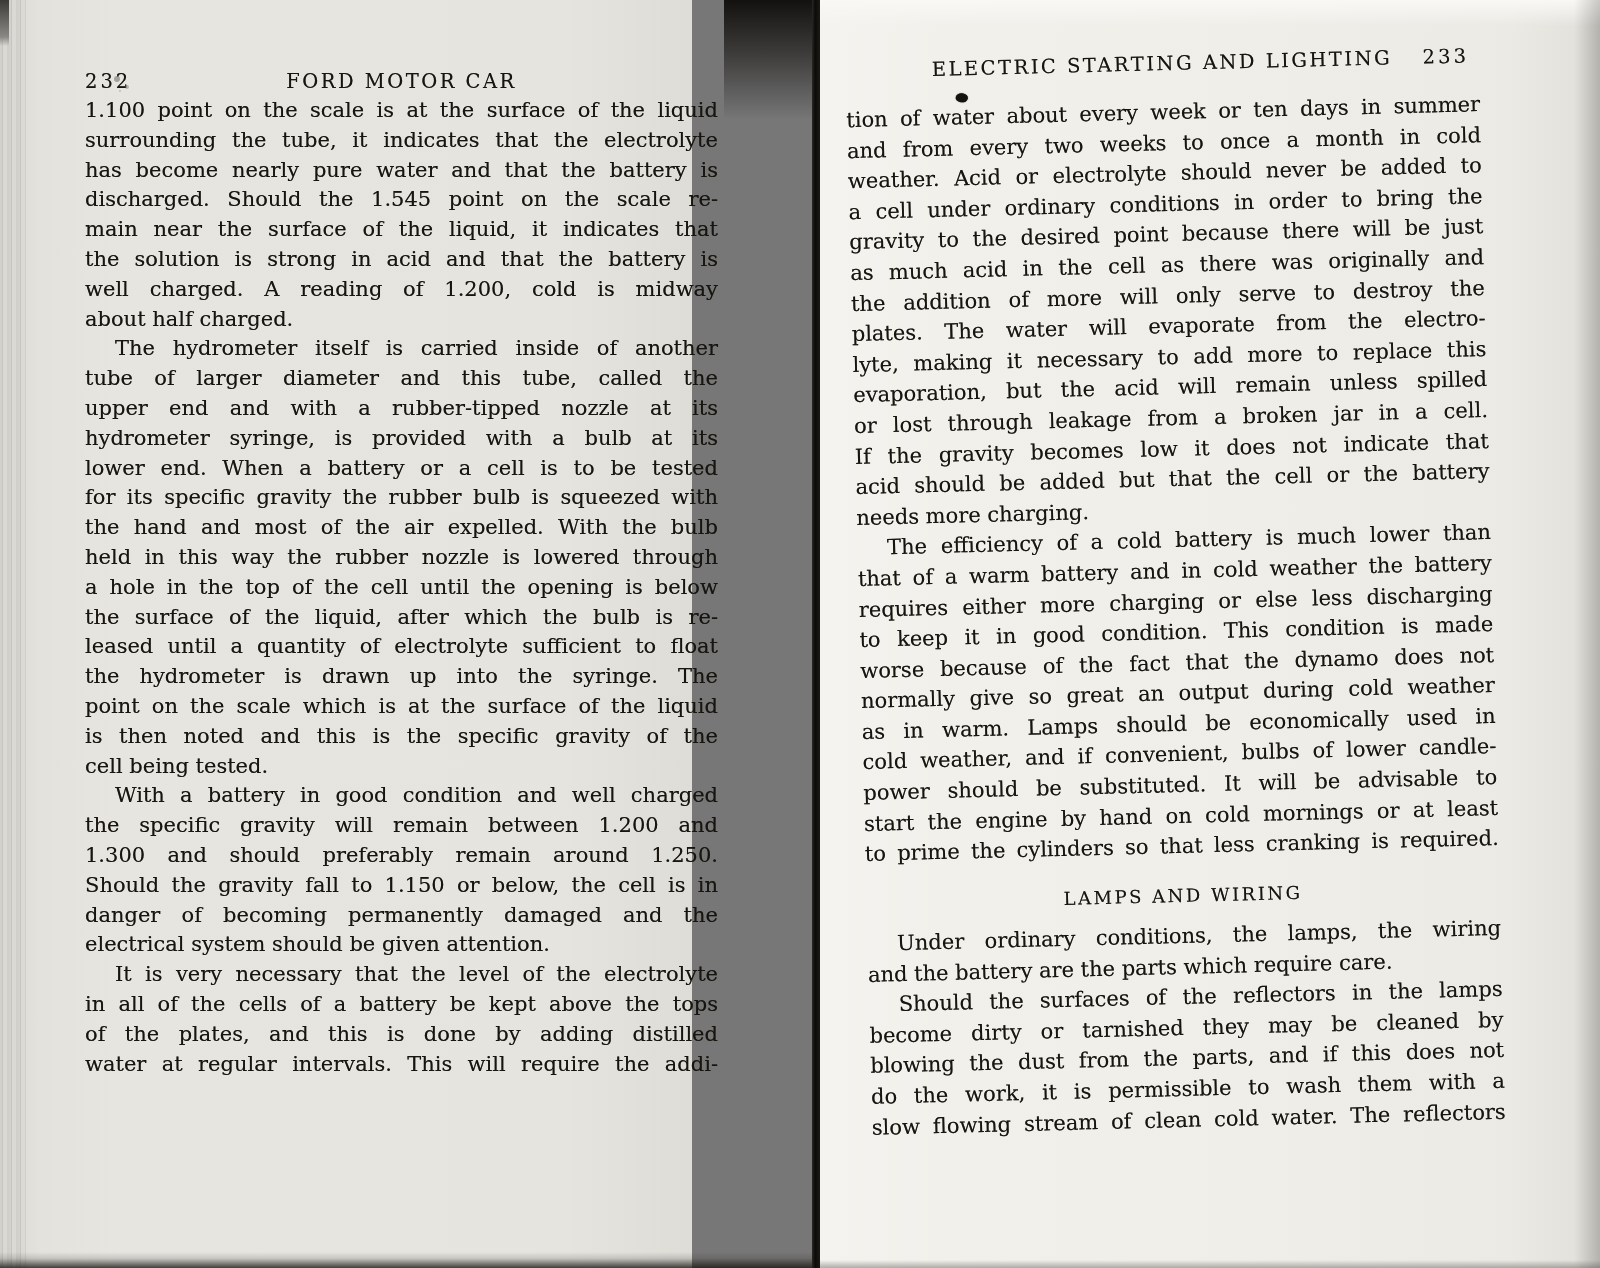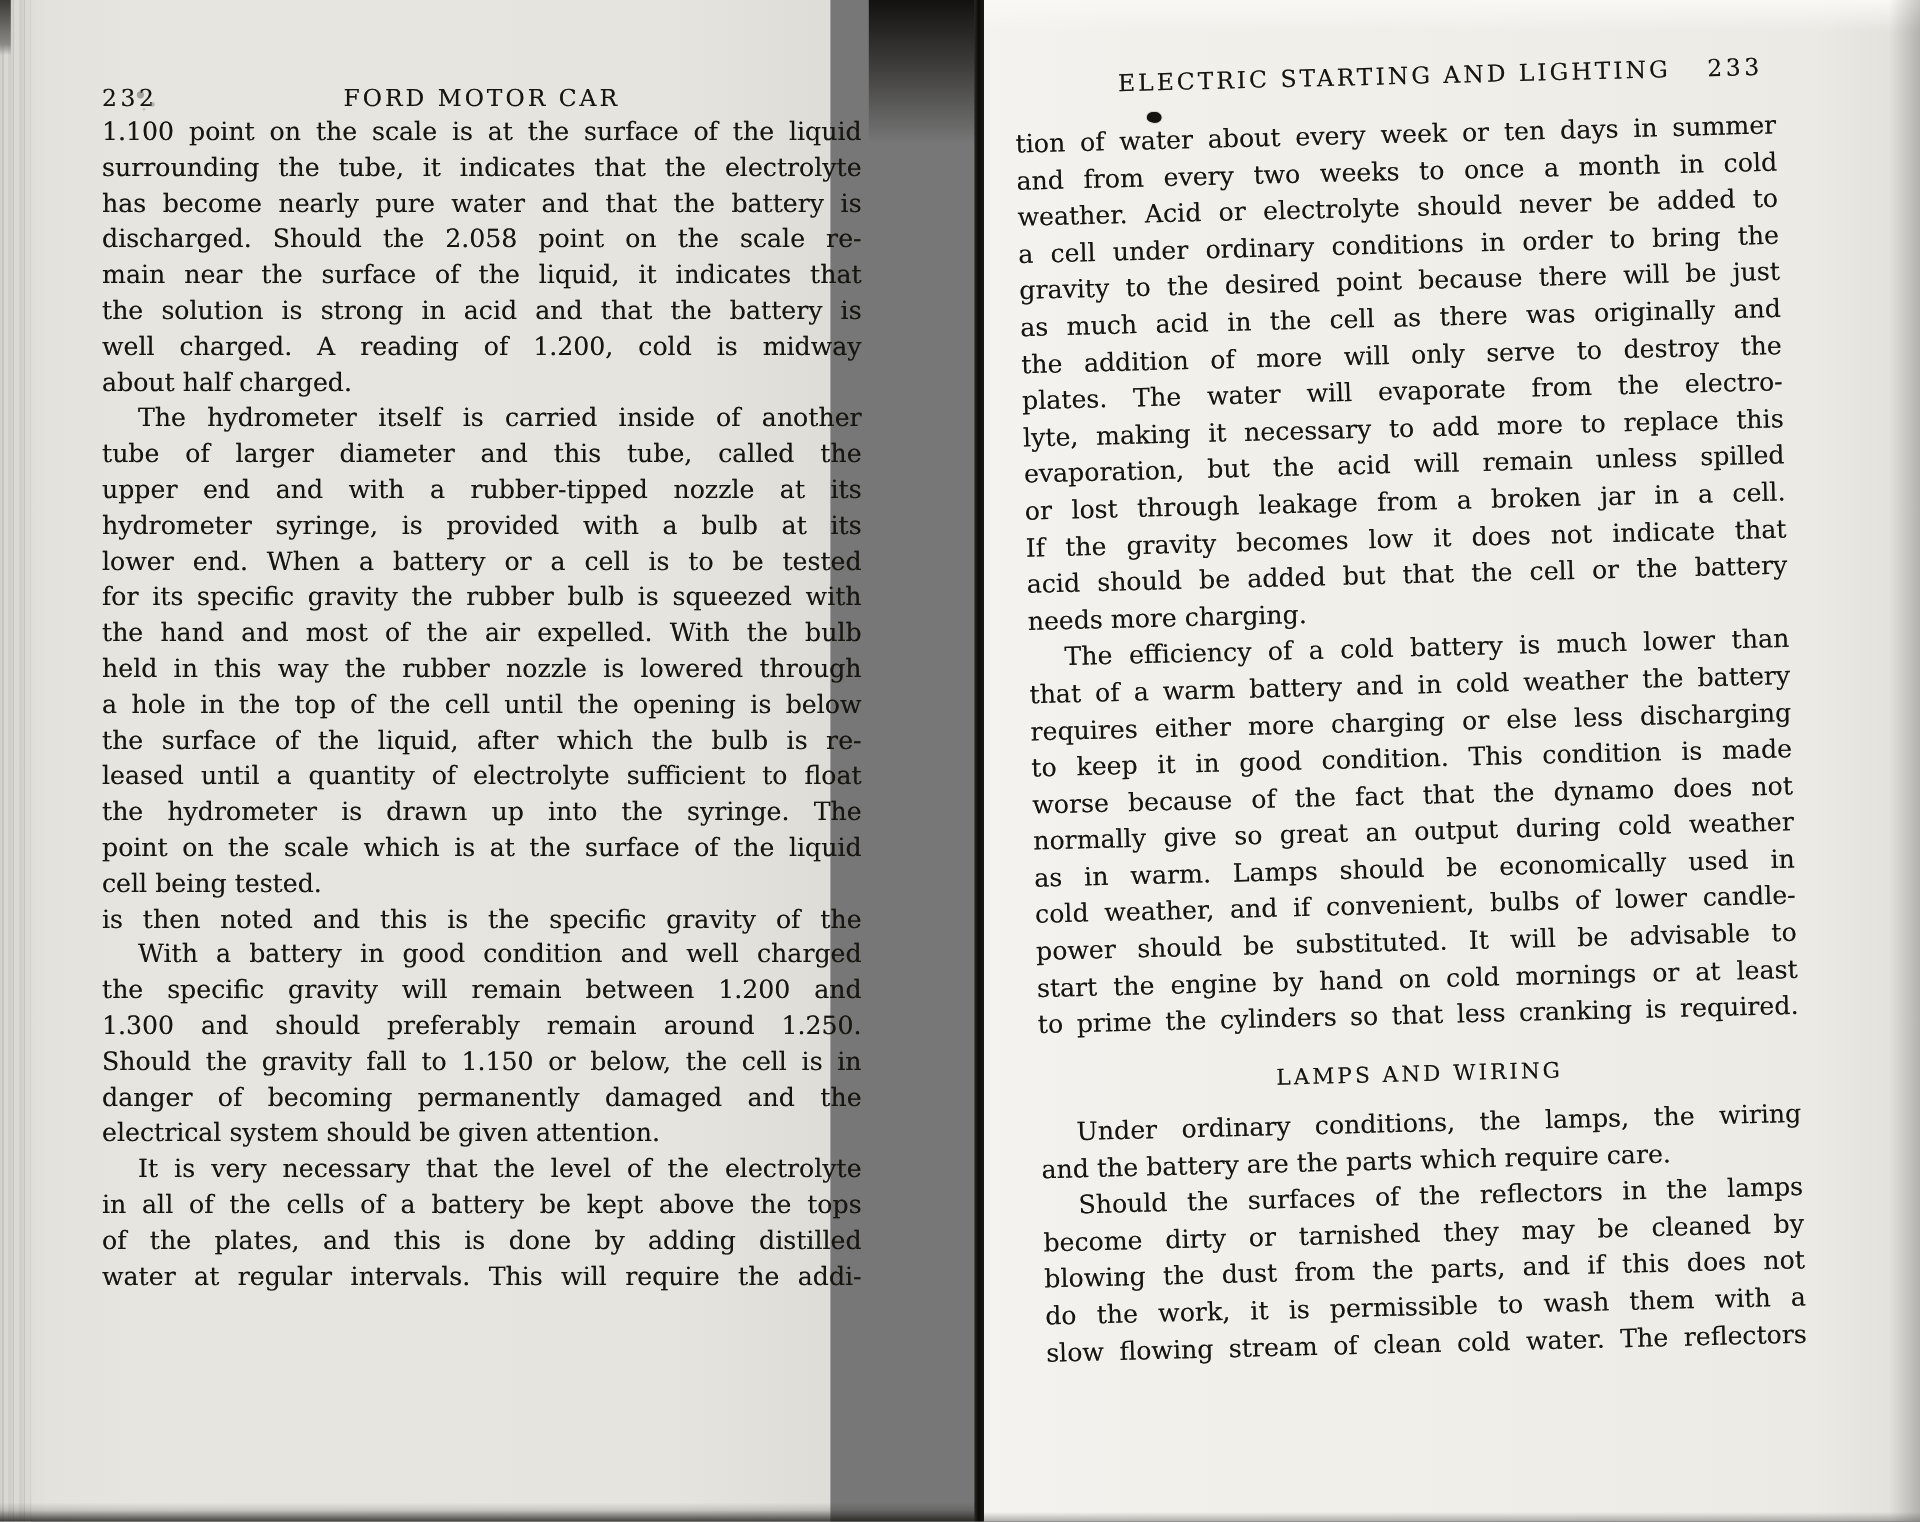--- a/index.html
+++ b/index.html
@@ -108,42 +108,42 @@
       <span class="pgnum">232</span>
       <span class="runhead">FORD MOTOR CAR</span>
     </div>
     <div class="smudge"></div>
 
     <div class="body-text">
         <div class="para">
           <div class="line">1.100 point on the scale is at the surface of the liquid</div>
           <div class="line">surrounding the tube, it indicates that the electrolyte</div>
           <div class="line">has become nearly pure water and that the battery is</div>
-          <div class="line">discharged.  Should the 2.058 point on the scale re-</div>
+          <div class="line">discharged.  Should the 1.545 point on the scale re-</div>
           <div class="line">main near the surface of the liquid, it indicates that</div>
           <div class="line">the solution is strong in acid and that the battery is</div>
           <div class="line">well charged.  A reading of 1.200, cold is midway</div>
           <div class="line last">about half charged.</div>
         </div>
         <div class="para indent">
           <div class="line">The hydrometer itself is carried inside of another</div>
           <div class="line">tube of larger diameter and this tube, called the</div>
           <div class="line">upper end and with a rubber-tipped nozzle at its</div>
           <div class="line">hydrometer syringe, is provided with a bulb at its</div>
           <div class="line">lower end.  When a battery or a cell is to be tested</div>
           <div class="line">for its specific gravity the rubber bulb is squeezed with</div>
           <div class="line">the hand and most of the air expelled.  With the bulb</div>
           <div class="line">held in this way the rubber nozzle is lowered through</div>
           <div class="line">a hole in the top of the cell until the opening is below</div>
           <div class="line">the surface of the liquid, after which the bulb is re-</div>
           <div class="line">leased until a quantity of electrolyte sufficient to float</div>
           <div class="line">the hydrometer is drawn up into the syringe.  The</div>
           <div class="line">point on the scale which is at the surface of the liquid</div>
+          <div class="line">is then noted and this is the specific gravity of the</div>
           <div class="line last">cell being tested.</div>
-          <div class="line">is then noted and this is the specific gravity of the</div>
         </div>
         <div class="para indent">
           <div class="line">With a battery in good condition and well charged</div>
           <div class="line">the specific gravity will remain between 1.200 and</div>
           <div class="line">1.300 and should preferably remain around 1.250.</div>
           <div class="line">Should the gravity fall to 1.150 or below, the cell is in</div>
           <div class="line">danger of becoming permanently damaged and the</div>
           <div class="line last">electrical system should be given attention.</div>
         </div>
         <div class="para indent">

